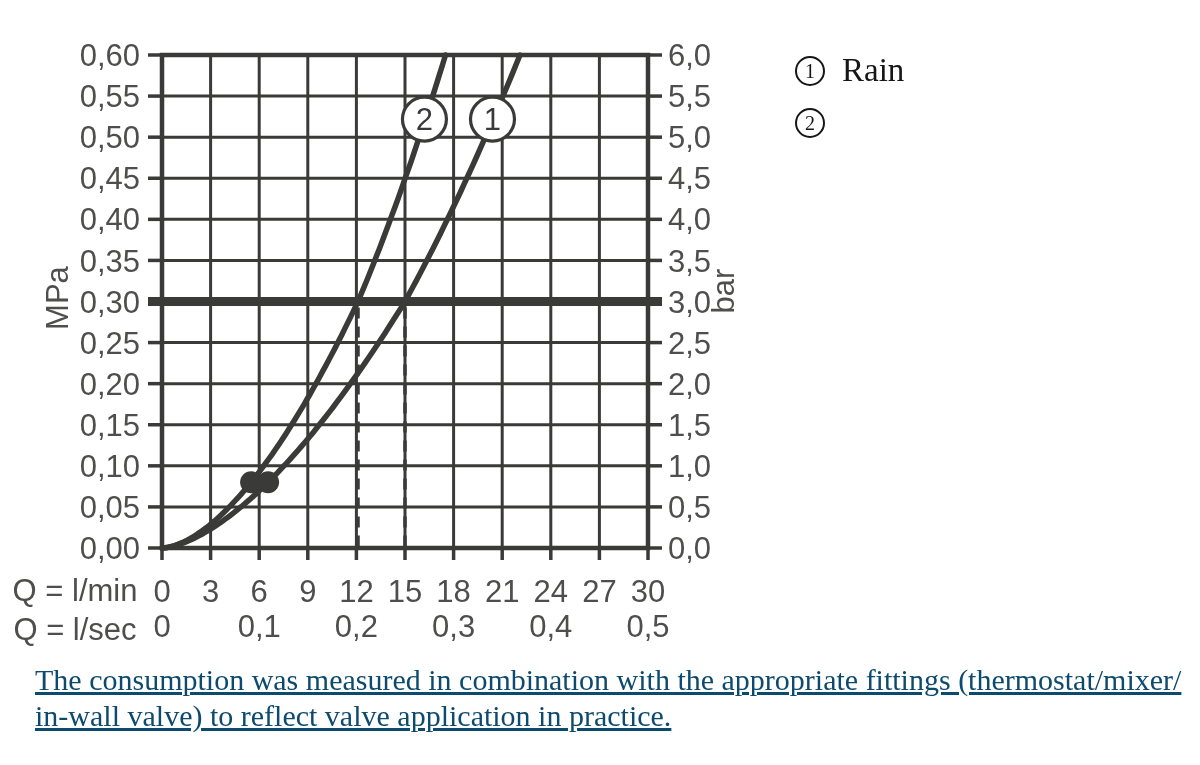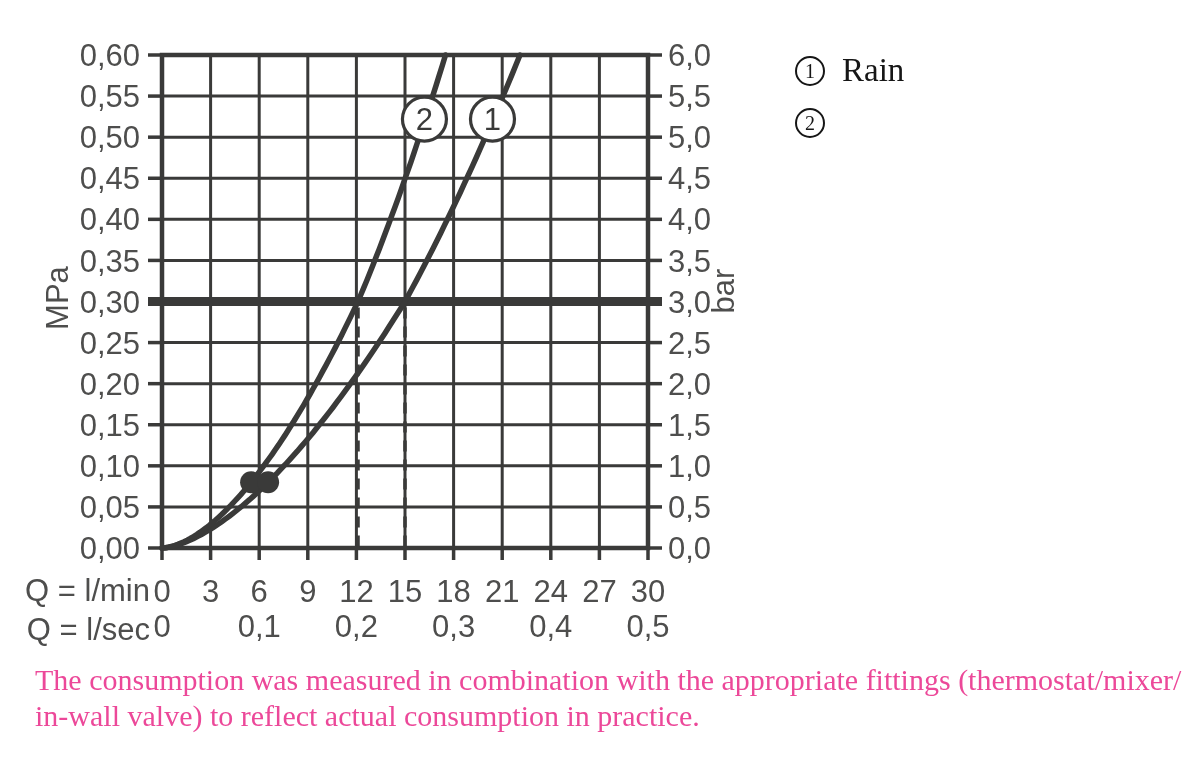--- a/index.html
+++ b/index.html
@@ -3,32 +3,32 @@
 <meta charset="utf-8">
 <style>
   html,body{margin:0;padding:0;background:#ffffff;}
   .stage{position:relative;width:1200px;height:765px;background:#ffffff;overflow:hidden;
          font-family:"Liberation Sans",sans-serif;}
   #chart-svg{position:absolute;left:0;top:0;}
   #chart-svg text{font-family:"Liberation Sans",sans-serif;font-size:31px;}
   .unit{position:absolute;font-size:31px;color:#4e4e4d;white-space:nowrap;}
   .unit-mpa{left:58px;top:298px;transform:translate(-50%,-50%) rotate(-90deg);}
   .unit-bar{left:724px;top:291px;transform:translate(-50%,-50%) rotate(-90deg);}
-  .qrow{position:absolute;left:0;width:150px;text-align:right;font-size:31px;color:#4e4e4d;
+  .qrow{position:absolute;left:0;width:150px;text-align:center;font-size:31px;color:#4e4e4d;
         transform:translateY(-50%);white-space:nowrap;}
   .qrow-min{top:591px;}
   .qrow-sec{top:630px;}
   .legend{position:absolute;left:795px;top:52px;}
   .legend-item{display:flex;align-items:center;margin-bottom:19px;
                font-family:"Liberation Serif",serif;font-size:33px;color:#161616;}
   .lcircle{box-sizing:border-box;width:30px;height:30px;border:2.5px solid #161616;border-radius:50%;
            display:flex;align-items:center;justify-content:center;
            font-size:20px;line-height:1;margin-right:17px;flex:0 0 auto;}
   .caption{position:absolute;left:35px;top:662px;width:1150px;
-           font-family:"Liberation Serif",serif;font-size:30px;line-height:36px;color:#ec4899;}
+           font-family:"Liberation Serif",serif;font-size:30px;line-height:36px;color:#0c4a6e;text-decoration:underline;}
 </style>
 </head>
 <body>
 
 <div class="stage">
 
   <svg id="chart-svg" width="1200" height="765" viewBox="0 0 1200 765">
       <g stroke="#3a3a39" stroke-width="3">
         <line x1="162" y1="55" x2="162" y2="548"></line>
         <line x1="210.6" y1="55" x2="210.6" y2="548"></line>
@@ -163,16 +163,16 @@
       <span class="lcircle">1</span>
       <span>Rain</span>
     </div>
     <div class="legend-item">
       <span class="lcircle">2</span>
     </div>
   </div>
 
   <div class="caption">
     <div>The consumption was measured in combination with the appropriate fittings (thermostat/mixer/</div>
-    <div>in-wall valve) to reflect actual consumption in practice.</div>
+    <div>in-wall valve) to reflect valve application in practice.</div>
   </div>
 
 </div>
 
 </body></html>

